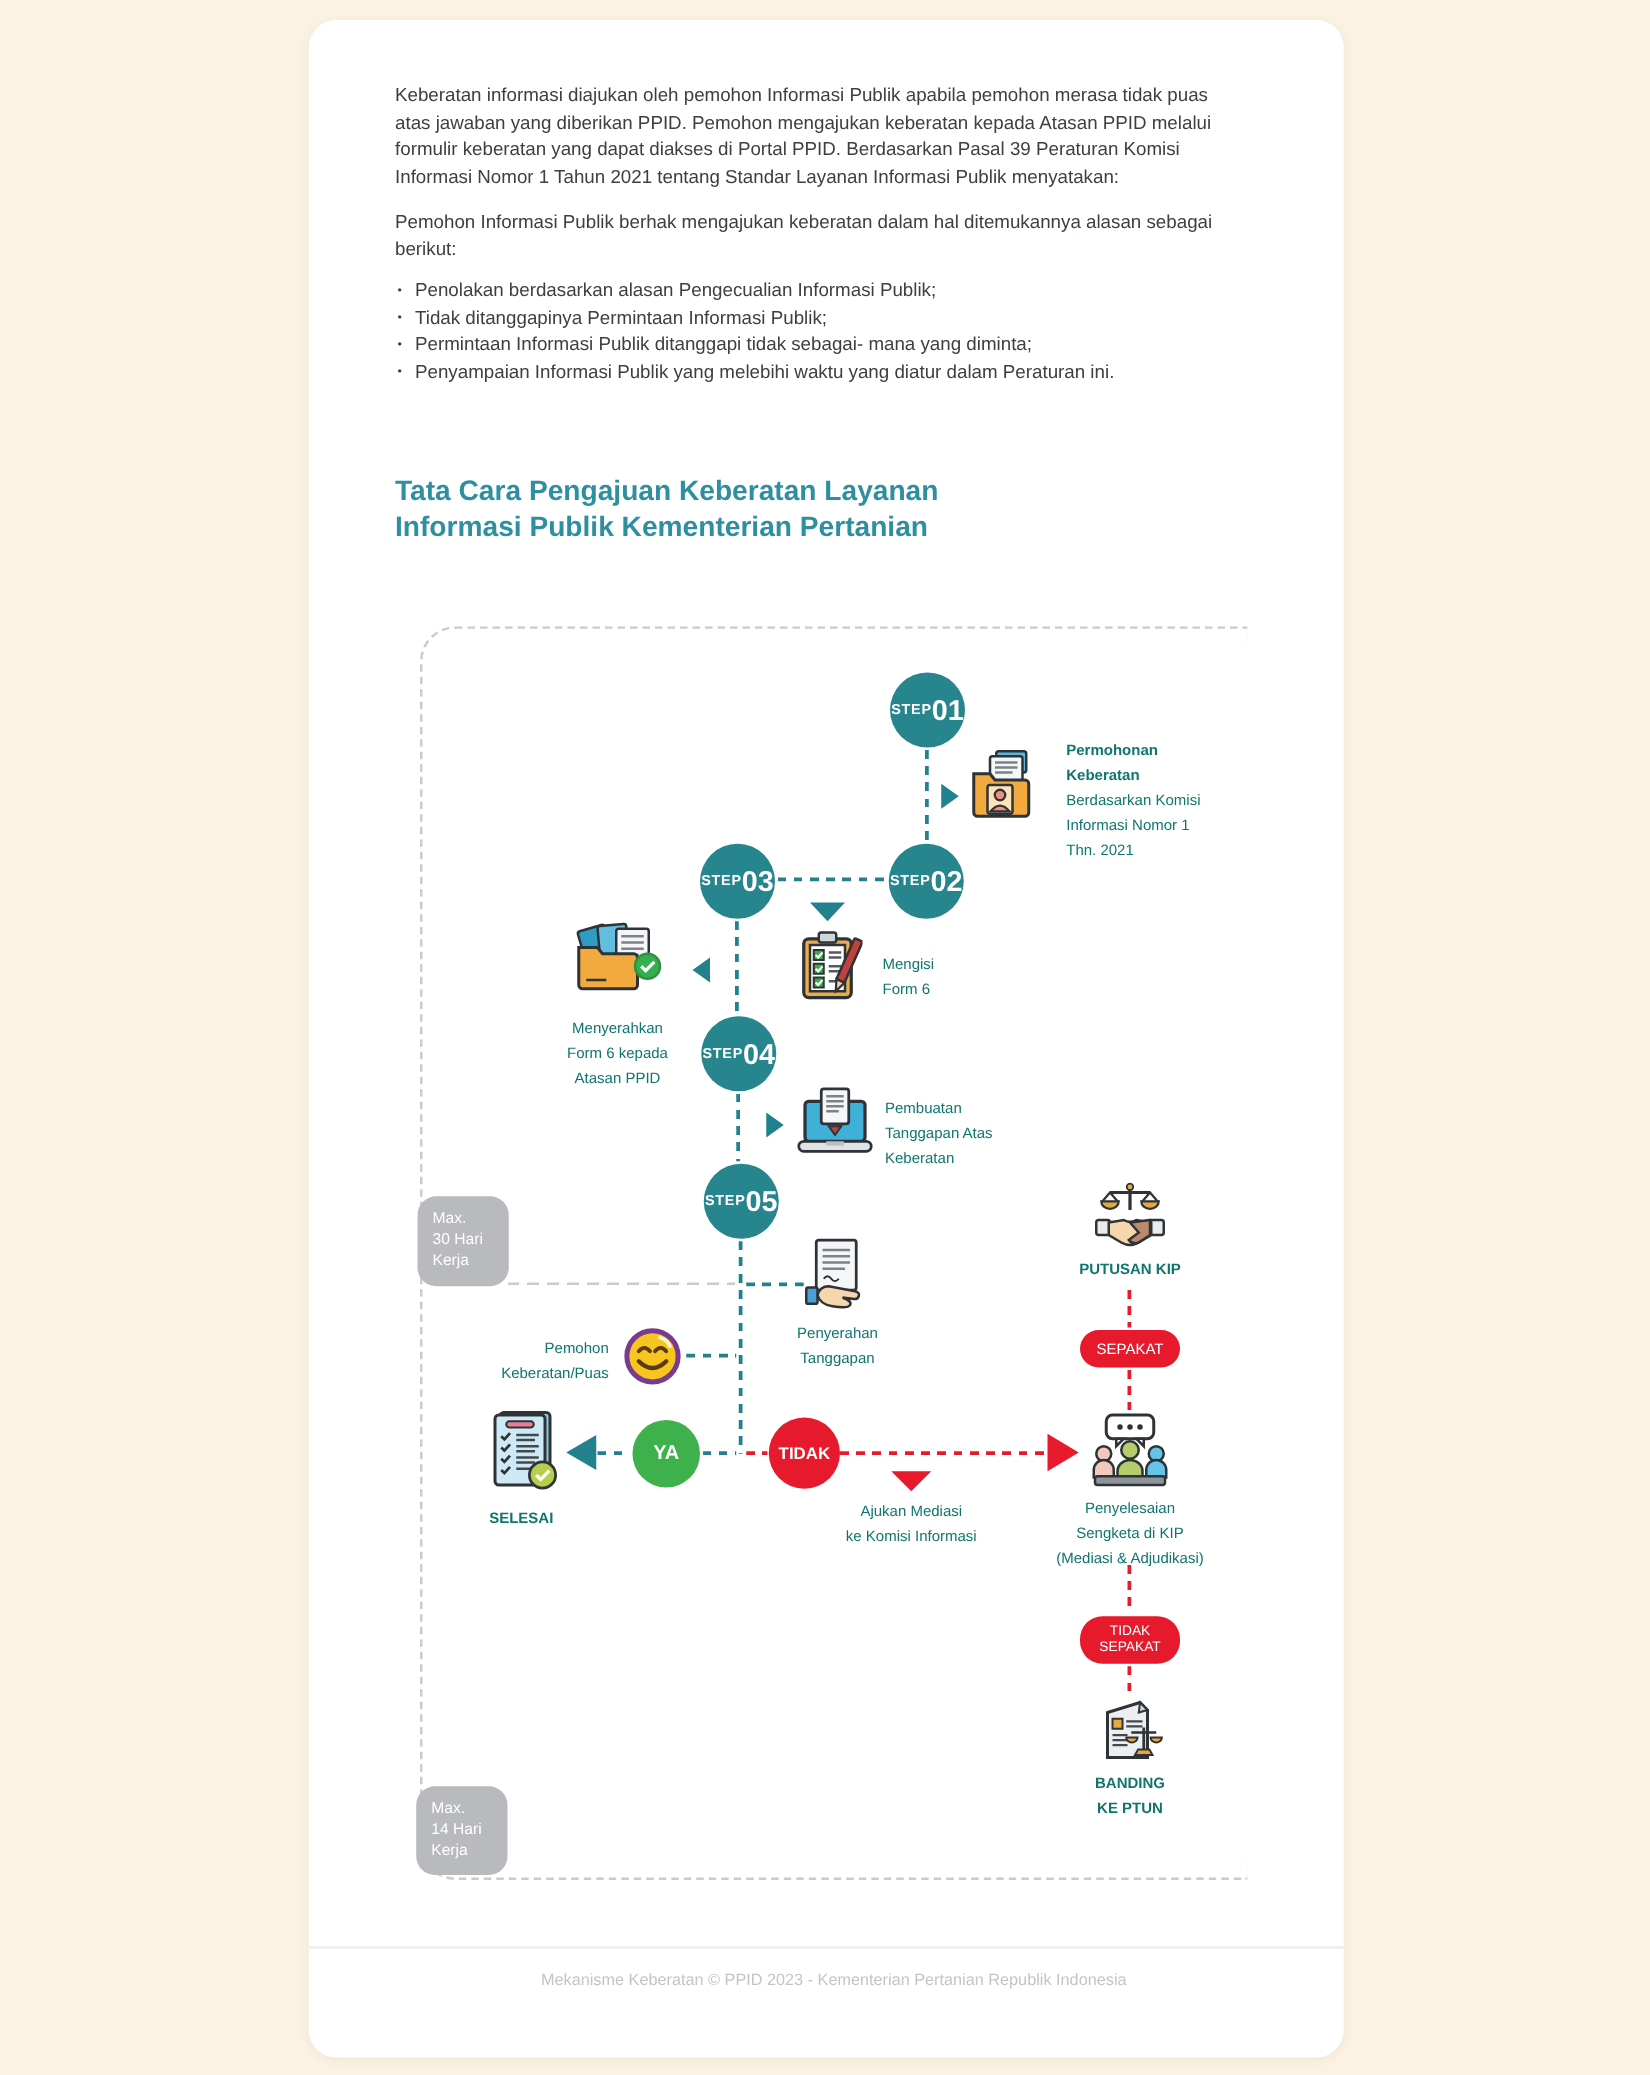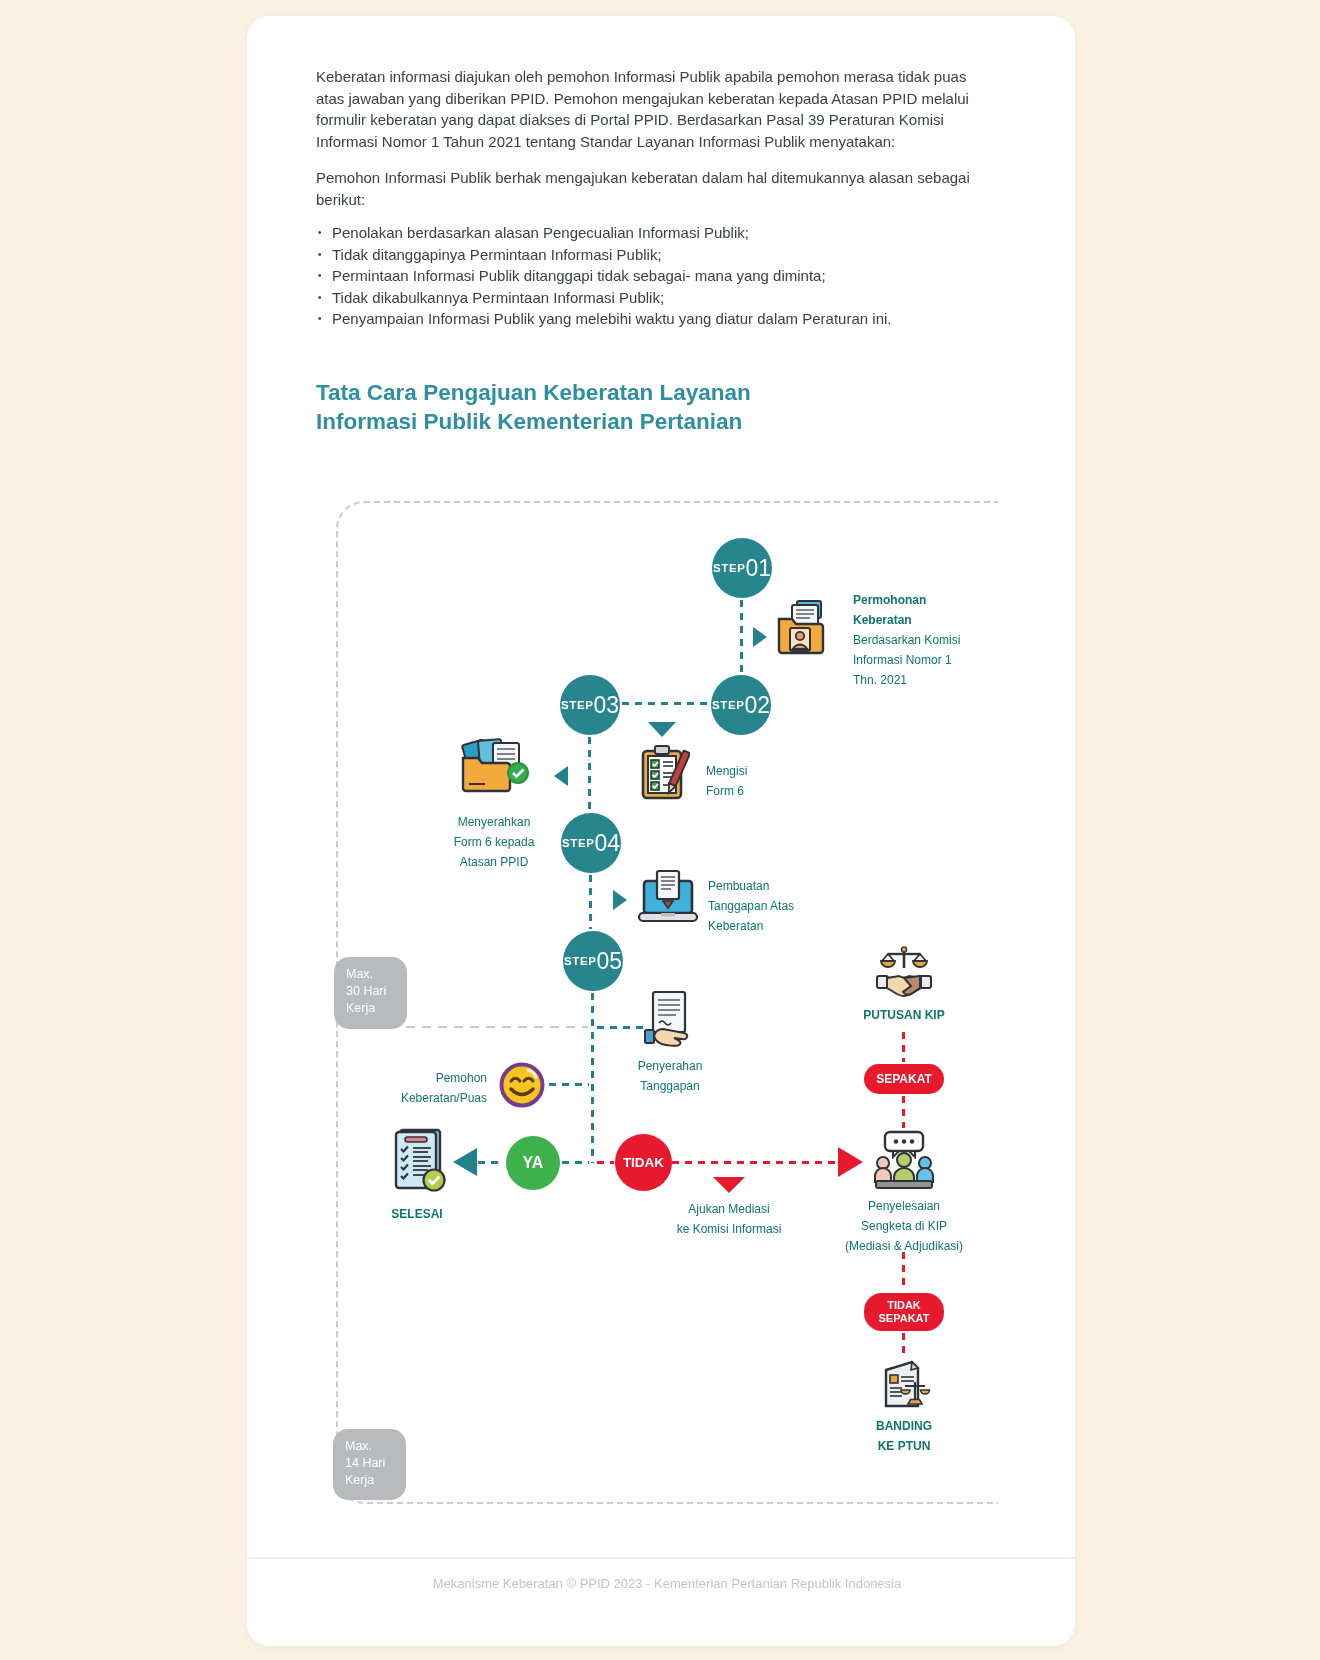--- a/index.html
+++ b/index.html
@@ -25,24 +25,24 @@
   .tri { position:absolute; width:0; height:0; }
   .t-right { border-left:14px solid #22818d; border-top:10px solid transparent; border-bottom:10px solid transparent; }
   .t-left  { border-right:14px solid #22818d; border-top:10px solid transparent; border-bottom:10px solid transparent; }
   .t-down  { border-top:15px solid #22818d; border-left:14px solid transparent; border-right:14px solid transparent; }
   .t-left-big { border-right:24px solid #22818d; border-top:14px solid transparent; border-bottom:14px solid transparent; }
   .r-right-big { border-left:25px solid #e6192d; border-top:15px solid transparent; border-bottom:15px solid transparent; }
   .r-down { border-top:16px solid #e6192d; border-left:16px solid transparent; border-right:16px solid transparent; }
   .step { position:absolute; width:60px; height:60px; border-radius:50%; background:#27858e; color:#fff;
           display:flex; align-items:center; justify-content:center; }
   .step .s1 { font-size:11.5px; font-weight:bold; letter-spacing:.6px; line-height:12px; }
-  .step .s2 { font-size:23px; font-weight:normal; line-height:22px; }
+  .step .s2 { font-size:23px; font-weight:bold; line-height:22px; }
   .decision { position:absolute; border-radius:50%; color:#fff; font-weight:bold;
               display:flex; align-items:center; justify-content:center; }
-  .pill { position:absolute; background:#e6192d; color:#fff; font-weight:bold; text-align:center;
+  .pill { position:absolute; background:#e6192d; color:#fff; font-weight:normal; text-align:center;
           border-radius:18px; display:flex; align-items:center; justify-content:center;
           white-space:pre-line; }
   .badge { position:absolute; background:#b9babd; color:#fff; border-radius:15px; font-size:12.5px;
            line-height:17px; padding:9px 0 0 12px; white-space:pre-line; box-sizing:border-box; }
   .lbl { position:absolute; font-size:12px; line-height:20px; color:#0f766e; white-space:pre-line; }
   .lbl.b { font-weight:bold; }
   .lbl.c { text-align:center; }
   .lbl.r { text-align:right; }
   .icon { position:absolute; }
   .footer-divider { position:absolute; left:247px; top:1557px; width:828px; height:2px; background:#f0eeeb; }
@@ -54,21 +54,20 @@
 
 <div class="canvas">
   <div class="card"></div>
 
   <div class="para" style="top:66px">Keberatan informasi diajukan oleh pemohon Informasi Publik apabila pemohon merasa tidak puas atas jawaban yang diberikan PPID. Pemohon mengajukan keberatan kepada Atasan PPID melalui formulir keberatan yang dapat diakses di Portal PPID. Berdasarkan Pasal 39 Peraturan Komisi Informasi Nomor 1 Tahun 2021 tentang Standar Layanan Informasi Publik menyatakan:</div>
   <div class="para" style="top:167px">Pemohon Informasi Publik berhak mengajukan keberatan dalam hal ditemukannya alasan sebagai berikut:</div>
   <div class="bullets">
     <div class="bullet">Penolakan berdasarkan alasan Pengecualian Informasi Publik;</div>
     <div class="bullet">Tidak ditanggapinya Permintaan Informasi Publik;</div>
     <div class="bullet">Permintaan Informasi Publik ditanggapi tidak sebagai- mana yang diminta;</div>
-    <div class="bullet">Tidak dikabulkannya Permintaan Informasi Publik;</div>
     <div class="bullet">Penyampaian Informasi Publik yang melebihi waktu yang diatur dalam Peraturan ini.</div>
   </div>
 
   <div class="heading">Tata Cara Pengajuan Keberatan Layanan
 Informasi Publik Kementerian Pertanian</div>
 
   <div class="flow-frame"></div>
   <div class="hd gray" style="left:406px;top:1026px;width:182px"></div>
 
   <div class="vd" style="left:740px;top:600px;height:72px"></div>

